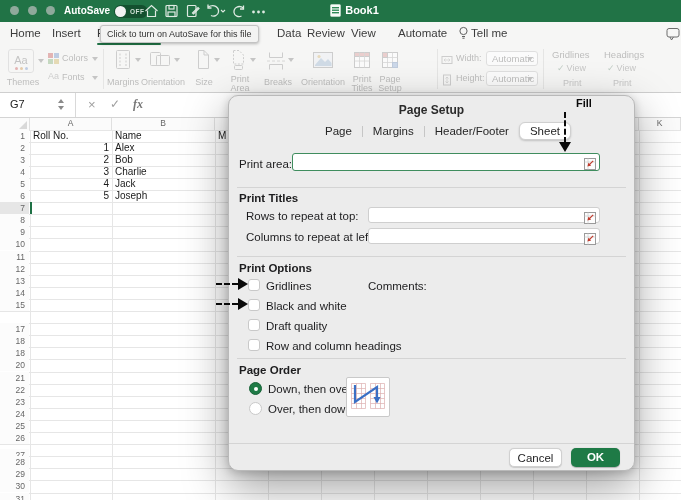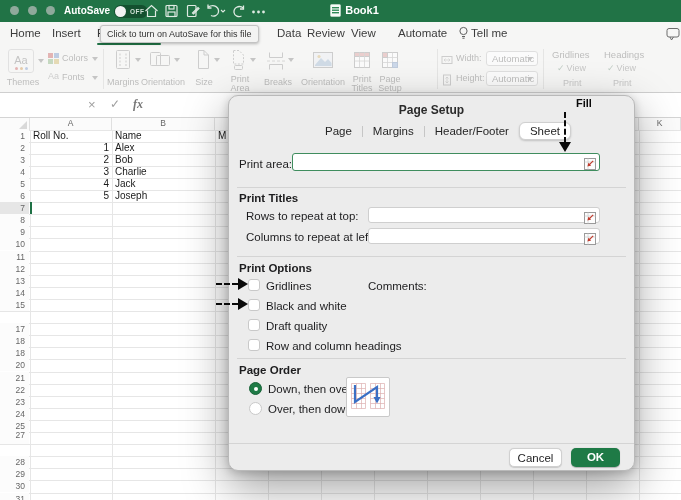--- a/index.html
+++ b/index.html
@@ -324,20 +324,27 @@
     <span class="grp-title" style="left:552px;top:4px">Gridlines</span>
     <div class="chk-row" style="left:557px;top:18px"><span class="ck">✓</span><span>View</span></div>
     <div class="chk-row" style="left:563px;top:33px"><span>Print</span></div>
     <span class="grp-title" style="left:604px;top:4px">Headings</span>
     <div class="chk-row" style="left:607px;top:18px"><span class="ck">✓</span><span>View</span></div>
     <div class="chk-row" style="left:613px;top:33px"><span>Print</span></div>
    </div>
   </div>
 
   <div class="fbar">
+    <div class="namebox">
+      <span class="namebox-text">G7</span>
+      <div class="stepper">
+          <div class="step-up"></div>
+          <div class="step-dn"></div>
+        </div>
+    </div>
     <span class="fbtn" style="left:88px;font-size:13px">×</span>
     <span class="fbtn" style="left:110px">✓</span>
     <span class="fbtn fx" style="left:133px">fx</span>
     <div class="abs" style="left:155px;top:0;right:0;height:24px"></div>
   </div>
 
   <div class="sheet" id="sheet">
       <div class="corner"></div>
       <div class="colhdr" style="left: 30px; width: 82px;">A</div>
       <div class="colhdr" style="left: 112px; width: 103px;">B</div>
@@ -411,21 +418,21 @@
       <div class="rownum" style="top: 205.1px; height: 12.1px; line-height: 12.1px;">17</div>
       <div class="rownum" style="top: 217.2px; height: 12.1px; line-height: 12.1px;">18</div>
       <div class="rownum" style="top: 229.3px; height: 12.1px; line-height: 12.1px;">18</div>
       <div class="rownum" style="top: 241.4px; height: 12.1px; line-height: 12.1px;">20</div>
       <div class="rownum" style="top: 253.5px; height: 12.1px; line-height: 12.1px;">21</div>
       <div class="rownum" style="top: 265.6px; height: 12.1px; line-height: 12.1px;">22</div>
       <div class="rownum" style="top: 277.7px; height: 12.1px; line-height: 12.1px;">23</div>
       <div class="rownum" style="top: 289.8px; height: 12.1px; line-height: 12.1px;">24</div>
       <div class="rownum" style="top: 301.9px; height: 12.1px; line-height: 12.1px;">25</div>
       <div class="rownum" style="top: 314px; height: 12.1px; line-height: 12.1px;">26</div>
-      <div class="rownum" style="top: 311px; height: 12.1px; line-height: 12.1px;">27</div>
+      <div class="rownum" style="top: 331px; height: 12.1px; line-height: 12.1px;">27</div>
       <div class="rownum" style="top: 338.2px; height: 12.1px; line-height: 12.1px;">28</div>
       <div class="rownum" style="top: 350.3px; height: 12.1px; line-height: 12.1px;">29</div>
       <div class="rownum" style="top: 362.4px; height: 12.1px; line-height: 12.1px;">30</div>
       <div class="rownum" style="top: 374.5px; height: 12.1px; line-height: 12.1px;">31</div>
       <div class="active-row-bar" style="left: 30px; top: 84.1px; height: 12.1px;"></div>
       <div class="cell" style="left: 33px; width: 76px; top: 11.5px; height: 12.1px; line-height: 12.6px; text-align: left;">Roll No.</div>
       <div class="cell" style="left: 115px; width: 97px; top: 11.5px; height: 12.1px; line-height: 12.6px; text-align: left;">Name</div>
       <div class="cell" style="left: 218px; width: 47px; top: 11.5px; height: 12.1px; line-height: 12.6px; text-align: left;">M</div>
       <div class="cell" style="left: 33px; width: 76px; top: 23.6px; height: 12.1px; line-height: 12.6px; text-align: right;">1</div>
       <div class="cell" style="left: 115px; width: 97px; top: 23.6px; height: 12.1px; line-height: 12.6px; text-align: left;">Alex</div>

